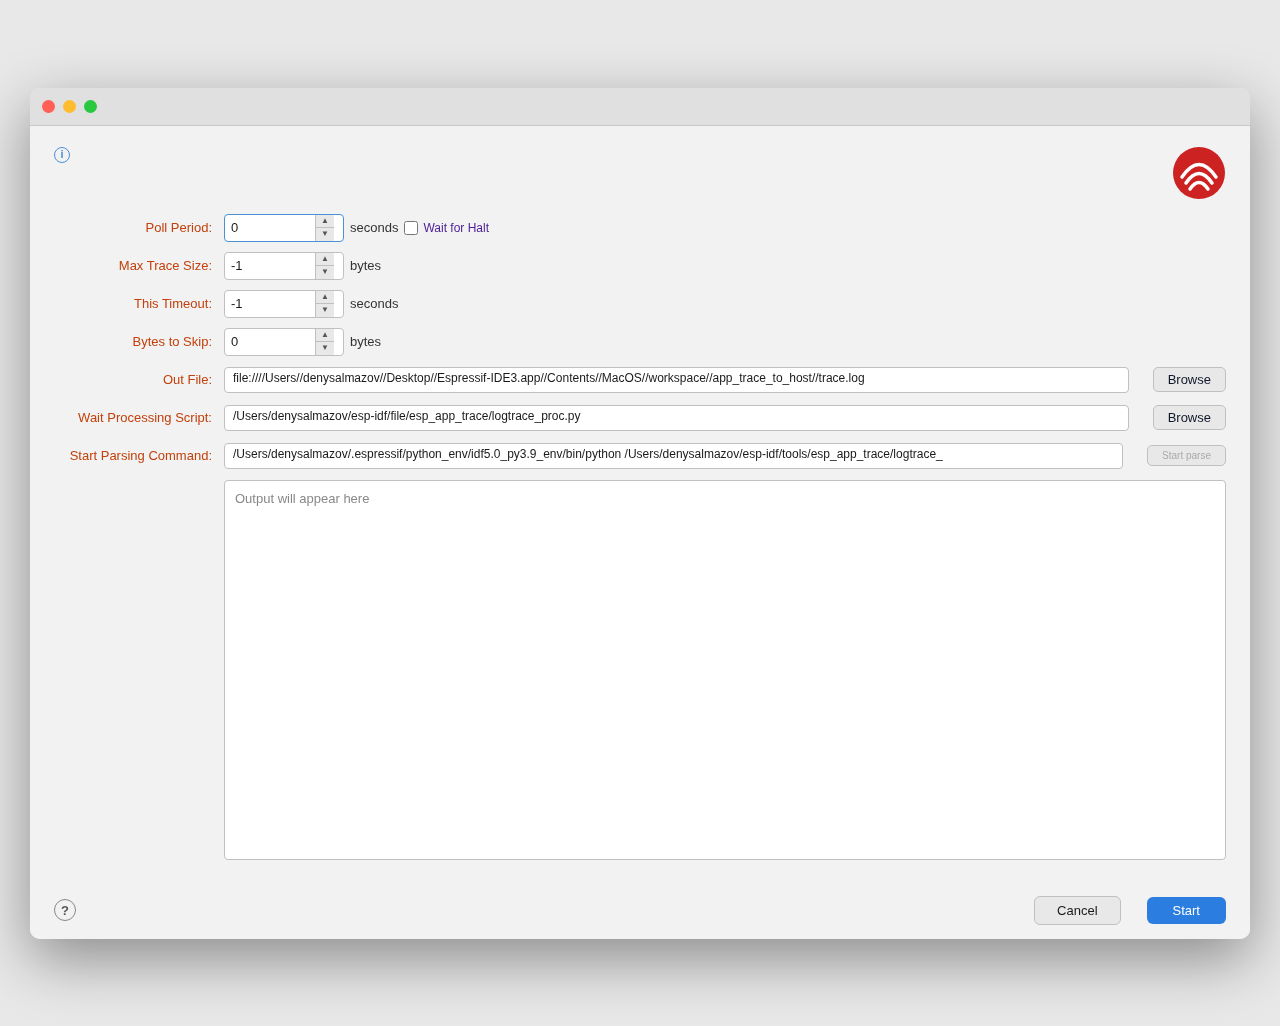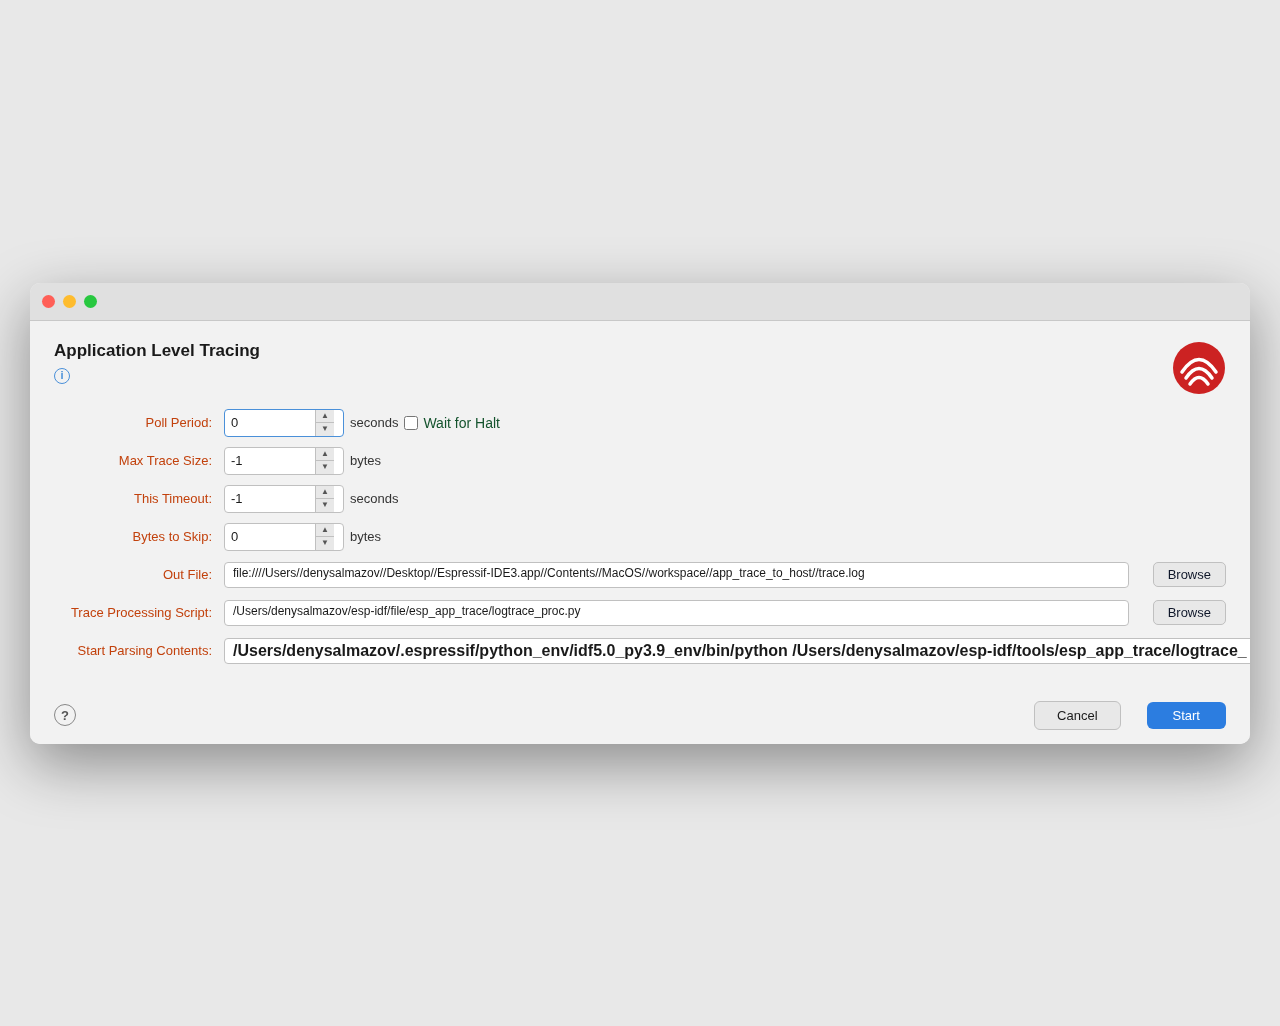--- a/index.html
+++ b/index.html
@@ -156,22 +156,22 @@
       display: flex;
       align-items: center;
       gap: 5px;
       cursor: pointer;
     }
     .checkbox-wrap input[type="checkbox"] {
       width: 14px; height: 14px;
       cursor: pointer;
     }
     .checkbox-label {
-      font-size: 14px;
-      color: #14532d;
+      font-size: 12px;
+      color: #4c1d95;
     }
     .file-input-wrap {
       display: flex;
       align-items: center;
       gap: 24px;
       flex: 1;
     }
     .file-text-field {
       flex: 1;
       height: 26px;
@@ -268,43 +268,41 @@
       cursor: pointer;
       color: #fff;
     }
     .command-field {
       flex: 1;
       height: 26px;
       border: 1px solid #c0c0c0;
       border-radius: 4px;
       background: #fff;
       padding: 3px 8px;
-      font-size: 16px;
+      font-size: 12px;
       color: #1a1a1a;
       overflow: hidden;
       text-overflow: ellipsis;
       white-space: nowrap;
-      font-weight: bold;
     }
   </style>
 </head>
 <body>
 
 <div class="window">
 
   <div class="titlebar">
     <button class="traffic-btn traffic-close"></button>
     <button class="traffic-btn traffic-minimize"></button>
     <button class="traffic-btn traffic-maximize"></button>
   </div>
 
   <div class="content">
     <div class="header-row">
       <div class="header-left">
-        <div class="app-title">Application Level Tracing</div>
         <div class="info-row">
           <span class="info-icon">i</span>
         </div>
       </div>
       <div class="logo">
         
         <svg viewBox="0 0 54 54" xmlns="http://www.w3.org/2000/svg">
           <circle cx="27" cy="27" r="26" fill="#cc2222"></circle>
           <g fill="none" stroke="white" stroke-width="3.5" stroke-linecap="round">
             <path d="M14 37 Q27 18 40 37"></path>
@@ -379,35 +377,41 @@
 
       <div class="form-row">
         <div class="form-label">Out File:</div>
         <div class="file-input-wrap">
           <div class="file-text-field">file:////Users//denysalmazov//Desktop//Espressif-IDE3.app//Contents//MacOS//workspace//app_trace_to_host//trace.log</div>
           <button class="browse-btn">Browse</button>
         </div>
       </div>
 
       <div class="form-row">
-        <div class="form-label">Trace Processing Script:</div>
+        <div class="form-label">Wait Processing Script:</div>
         <div class="file-input-wrap">
           <div class="file-text-field">/Users/denysalmazov/esp-idf/file/esp_app_trace/logtrace_proc.py</div>
           <button class="browse-btn">Browse</button>
         </div>
       </div>
 
       <div class="form-row">
-        <div class="form-label">Start Parsing Contents:</div>
+        <div class="form-label">Start Parsing Command:</div>
         <div class="file-input-wrap">
           <div class="command-field">/Users/denysalmazov/.espressif/python_env/idf5.0_py3.9_env/bin/python /Users/denysalmazov/esp-idf/tools/esp_app_trace/logtrace_</div>
           <button class="start-parse-btn">Start parse</button>
         </div>
       </div>
 
+      <div class="output-row">
+        <div class="form-label"></div>
+        <div class="output-area">
+          <span>Output will appear here</span>
+        </div>
+      </div>
 
     </div>
   </div>
 
   <div class="footer">
     <div class="footer-left">
       <button class="help-btn">?</button>
     </div>
     <div class="footer-right">
       <button class="cancel-btn">Cancel</button>

